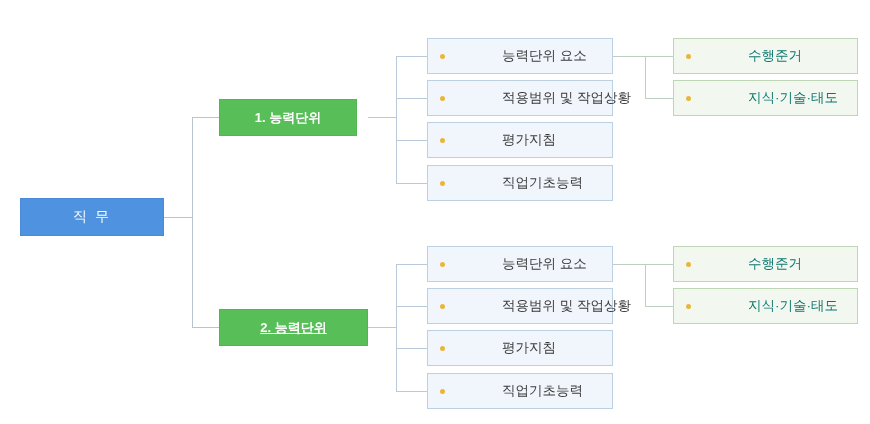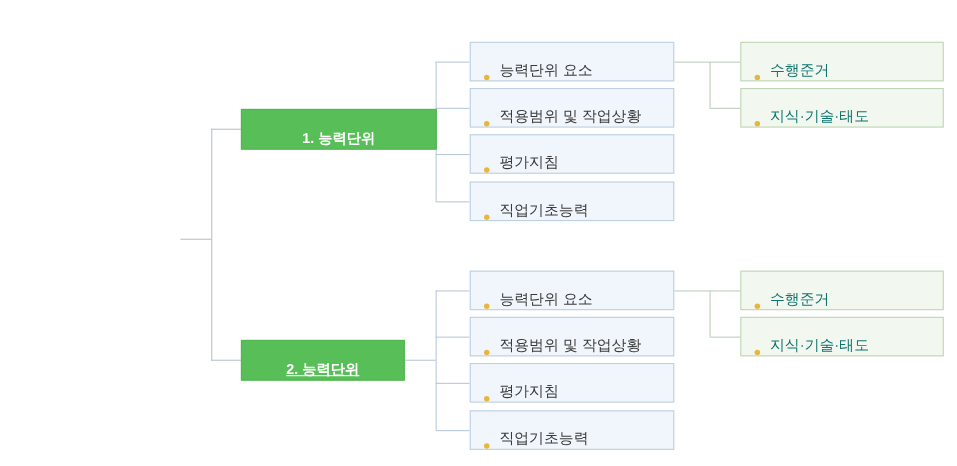--- a/index.html
+++ b/index.html
@@ -50,22 +50,23 @@
     letter-spacing: -0.3px;
     color: #2b2b2b;
     white-space: nowrap;
   }
 
   
   .node {
     position: absolute;
     box-sizing: border-box;
     display: flex;
-    align-items: flex-end;
+    align-items: center;
     white-space: nowrap;
+    gap: 48px;
   }
 
   
   .node-root {
     justify-content: center;
     background: #4f93e0;
     color: #ffffff;
     font-size: 14px;
     letter-spacing: 2px;
     border: 1px solid #4a8ad8;
@@ -145,22 +146,25 @@
     <div class="edge-h edge-blue" style="left:396px; top:348px; width:31px;"></div>
     <div class="edge-h edge-blue" style="left:396px; top:391px; width:31px;"></div>
 
     <div class="edge-h edge-green" style="left:613px; top:264px; width:32px;"></div>
     <div class="edge-v edge-green" style="left:645px; top:264px; height:42px;"></div>
     <div class="edge-h edge-green" style="left:645px; top:264px; width:28px;"></div>
     <div class="edge-h edge-green" style="left:645px; top:306px; width:28px;"></div>
   </div>
 
 
-
-  <div class="node node-unit" style="left:219px; top:99px; width:178px; height:37px;">
+  <div class="node node-root" style="left:20px; top:198px; width:144px; height:38px;">
+    <span>직 무</span>
+  </div>
+
+  <div class="node node-unit" style="left:219px; top:99px; width:138px; height:37px;">
     <span>1. 능력단위</span>
   </div>
 
   <div class="node node-leaf-blue" style="left:427px; top:38px; width:186px; height:36px;">
     <span class="bullet"></span>
     <span class="leaf-label">능력단위 요소</span>
   </div>
   <div class="node node-leaf-blue" style="left:427px; top:80px; width:186px; height:36px;">
     <span class="bullet"></span>
     <span class="leaf-label">적용범위 및 작업상황</span>

